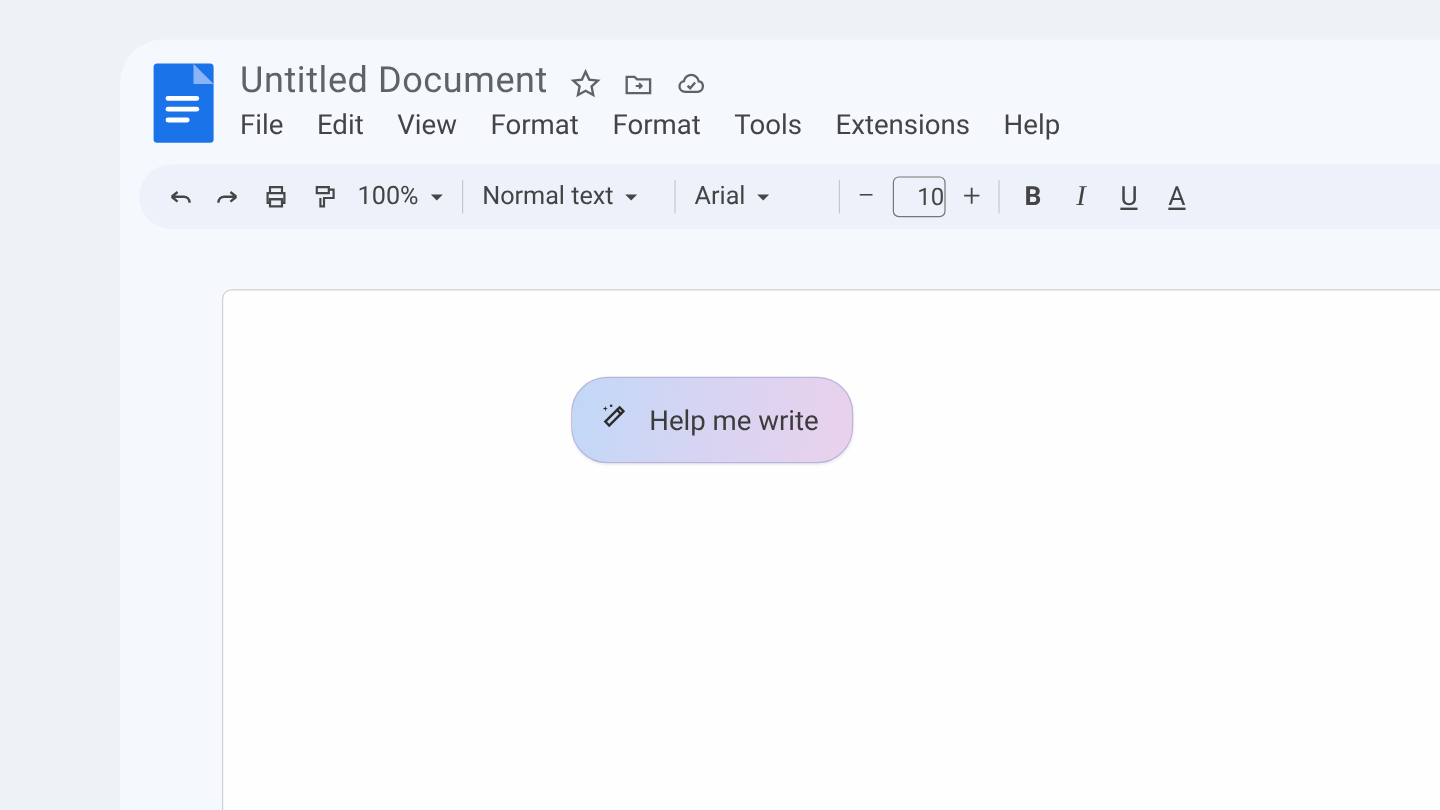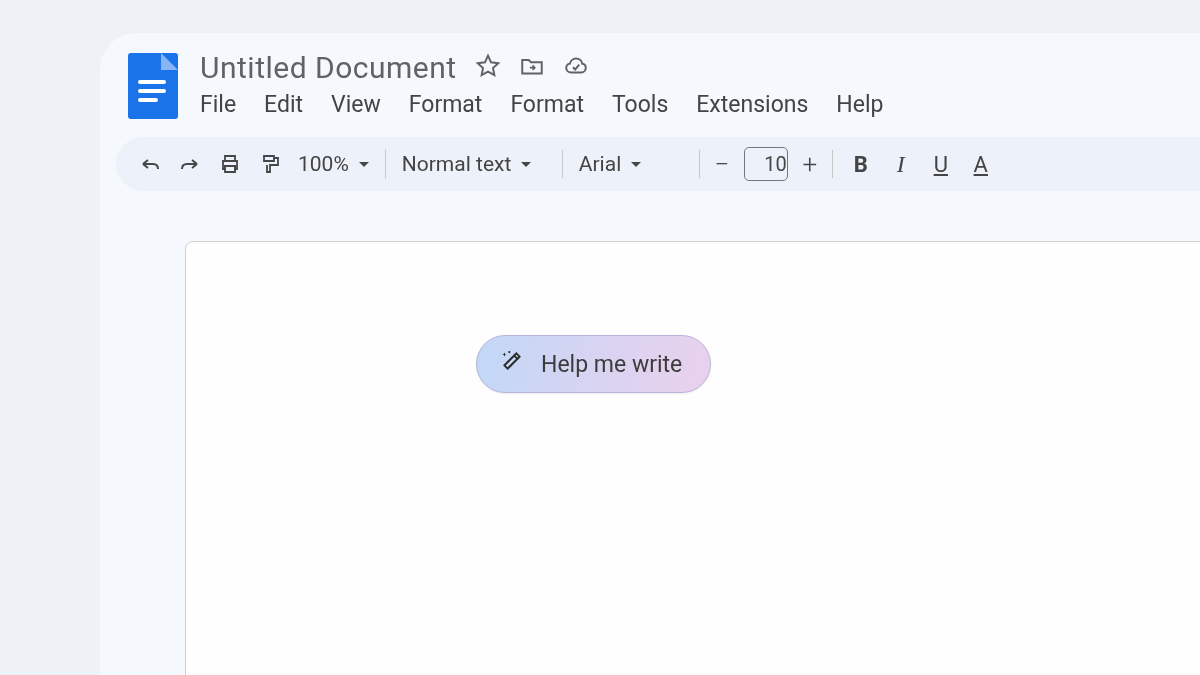--- a/index.html
+++ b/index.html
@@ -44,21 +44,21 @@
     clip-path: polygon(0 0, 100% 100%, 0 100%);
   }
   
   .docs-icon { display:block;}
   .docs-icon .l{position:absolute;left:10px;height:3.5px;background:#fff;border-radius:2px}
   .docs-icon .l1{top:27px;width:28px}
   .docs-icon .l2{top:36px;width:28px}
   .docs-icon .l3{top:45px;width:20px}
 
   .header-texts { display: flex; flex-direction: column; gap: 8px; }
-  .title-row { display: flex; align-items: flex-start; gap: 18px; }
+  .title-row { display: flex; align-items: flex-end; gap: 18px; }
   .doc-title {
     font-size: 30px;
     font-weight: 400;
     color: #5F6368;
     letter-spacing: 0.5px;
     line-height: 1;
   }
   .title-icon {
     width: 26px; height: 26px;
     display: inline-flex;
@@ -161,23 +161,23 @@
     width: 1020px;
     height: 450px;
     background: #FEFEFE;
     border: 1px solid #D0D0D0;
     border-radius: 8px 0 0 0;
     position: relative;
   }
 
   .help-pill {
     position: absolute;
-    top: 93px;
+    top: 72px;
     left: 290px;
-    height: 58px;
+    height: 72px;
     padding: 0 28px 0 22px;
     display: flex;
     align-items: center;
     gap: 16px;
     border-radius: 30px;
     border: 1px solid #B9B4D9;
     background: linear-gradient(100deg, #C1D8F7 0%, #D7D4F2 50%, #EAD1EC 100%);
     font-size: 23px;
     color: #3C3C3C;
     cursor: pointer;

